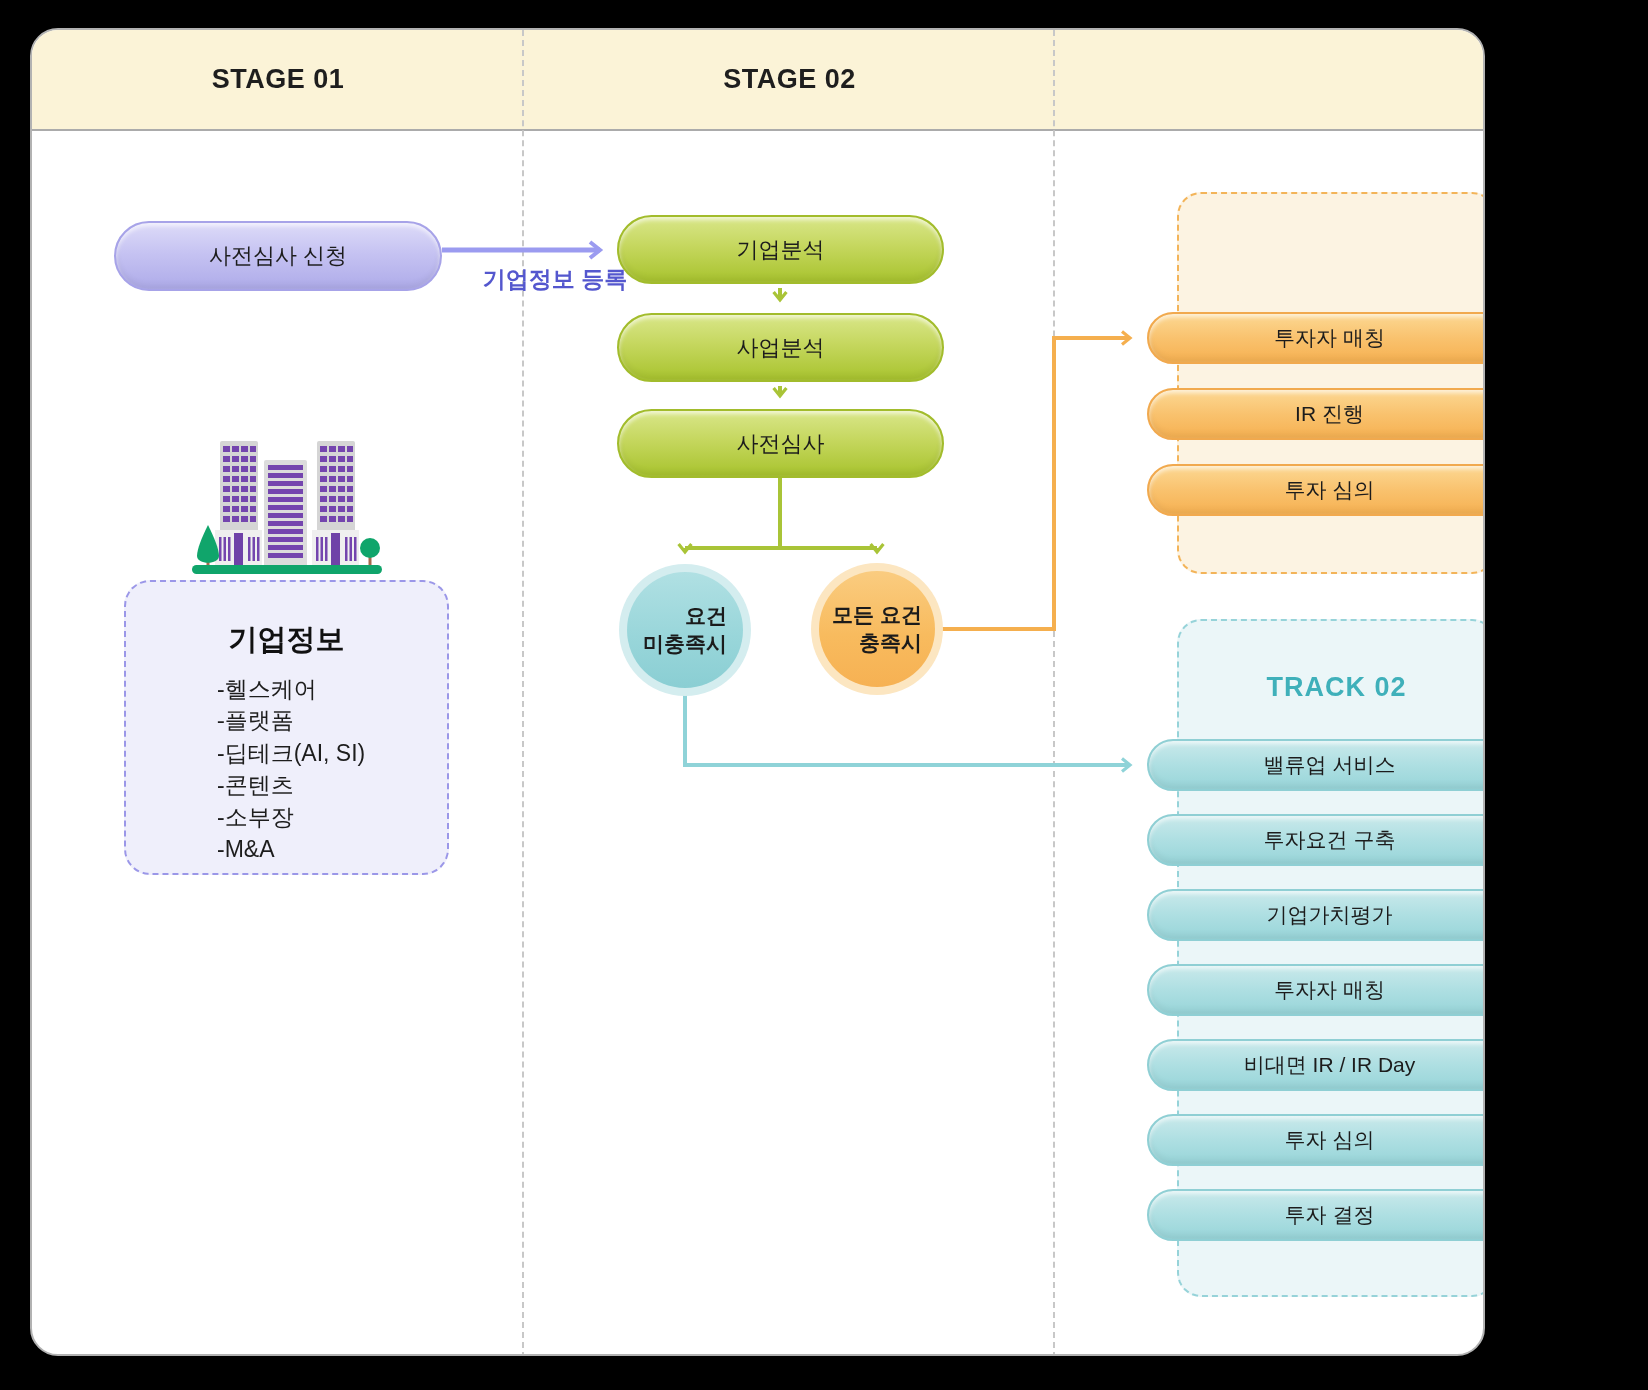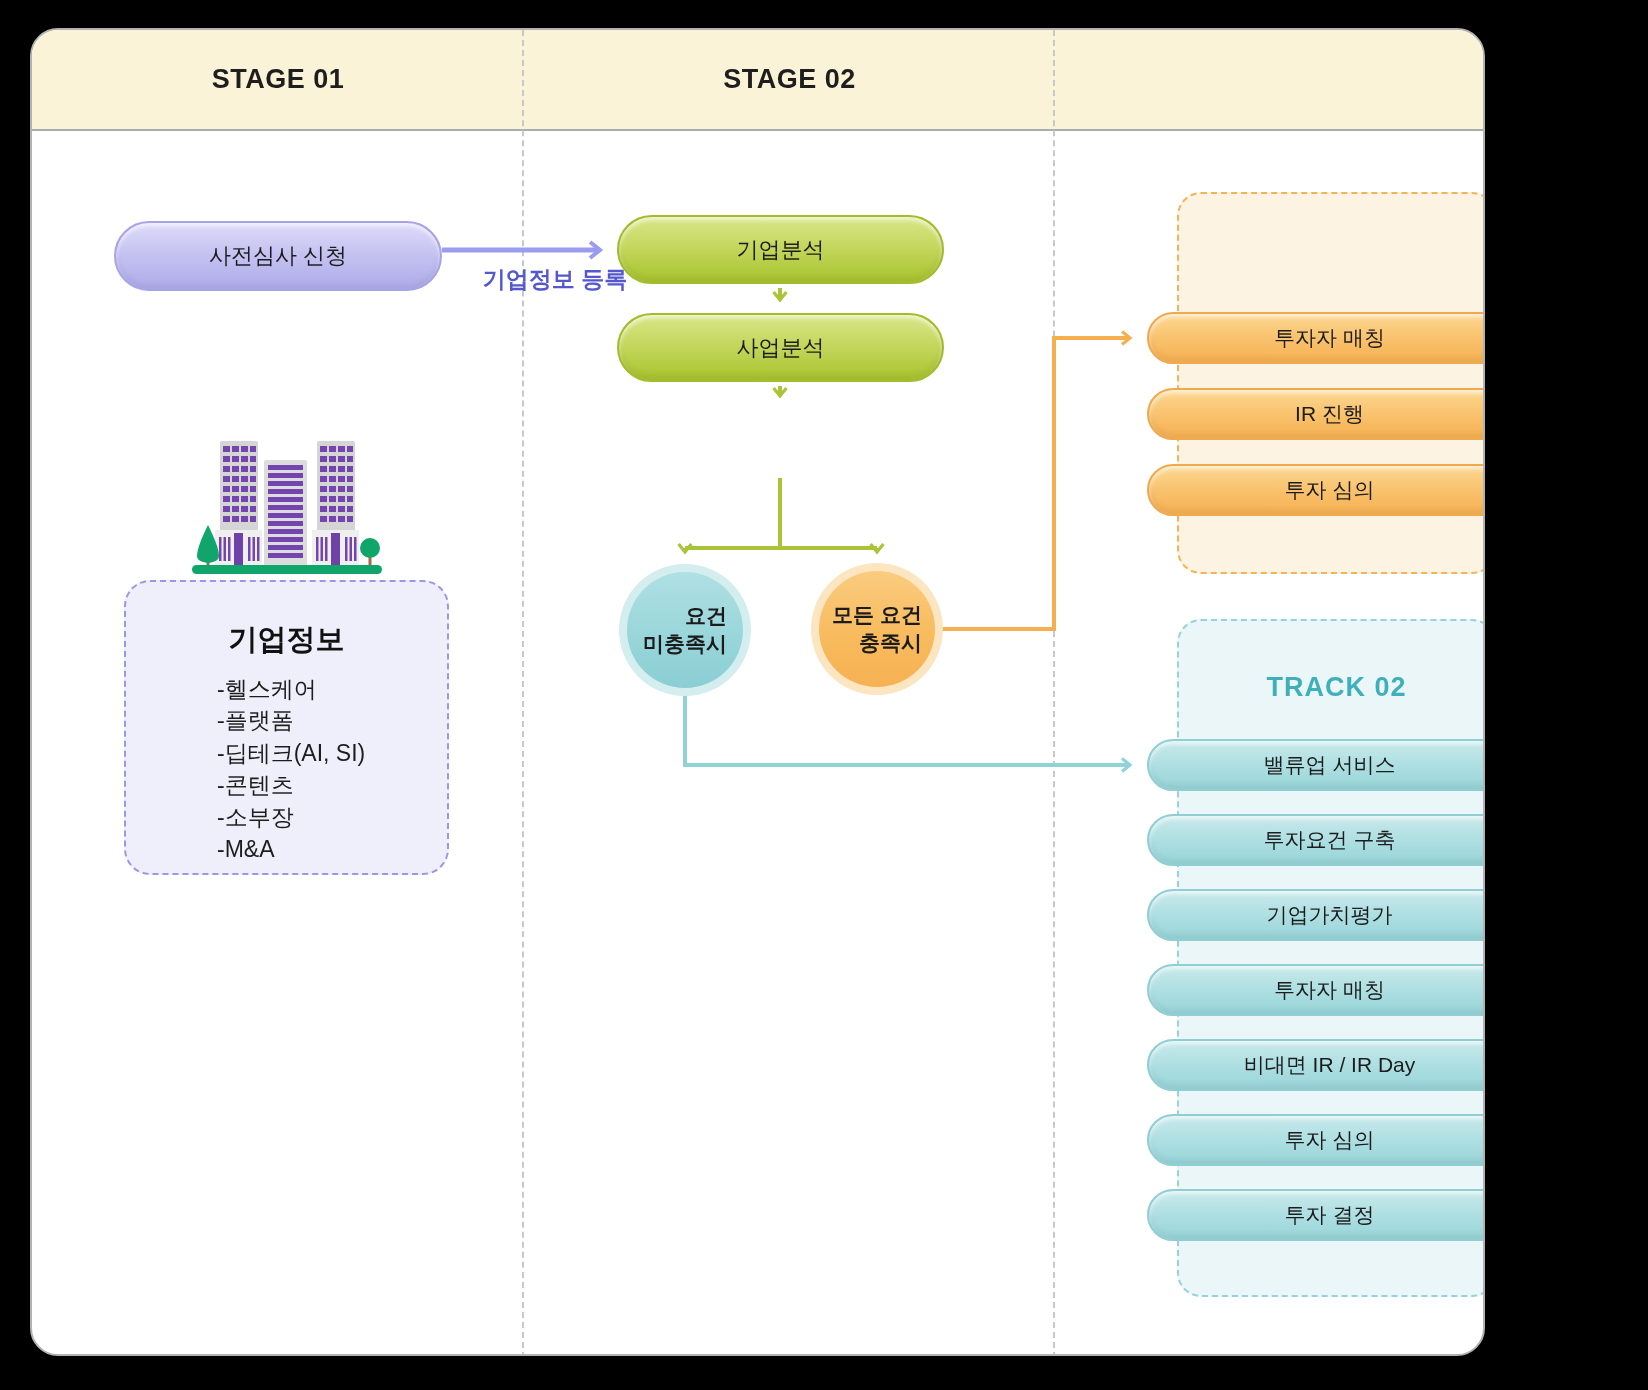--- a/index.html
+++ b/index.html
@@ -204,20 +204,21 @@
       <div class="sector-item" style="top:91px;">-헬스케어</div>
       <div class="sector-item" style="top:123px;font-family:Liberation Serif, serif;">-플랫폼</div>
       <div class="sector-item" style="top:155px;">-딥테크(AI, SI)</div>
       <div class="sector-item" style="top:187px;">-콘텐츠</div>
       <div class="sector-item" style="top:219px;">-소부장</div>
       <div class="sector-item" style="top:251px;">-M&amp;A</div>
     </div>
 
     <div class="pill pill-green" style="left:585px;top:185px;width:327px;height:69px;">기업분석</div>
     <div class="pill pill-green" style="left:585px;top:283px;width:327px;height:69px;">사업분석</div>
+    <div class="pill pill-green" style="left:585px;top:379px;width:327px;height:69px;">사전심사</div>
 
     <div class="circle-halo" style="left:587px;top:534px;width:132px;height:132px;background:#D4EDEF;"></div>
     <div class="circle" style="left:595px;top:542px;width:116px;height:116px;background:linear-gradient(180deg,#B0E0E3 0%,#99D6DA 55%,#8ACED3 100%);">요건
 미충족시</div>
 
     <div class="circle-halo" style="left:779px;top:533px;width:132px;height:132px;background:#FCE6C1;"></div>
     <div class="circle" style="left:787px;top:541px;width:116px;height:116px;background:linear-gradient(180deg,#FACC80 0%,#F8BB5E 55%,#F6B153 100%);">모든 요건
 충족시</div>
 
     <div class="track-box" style="left:1145px;top:162px;width:319px;height:382px;background:#FCF3E2;border:2px dashed #F3B459;"></div>

